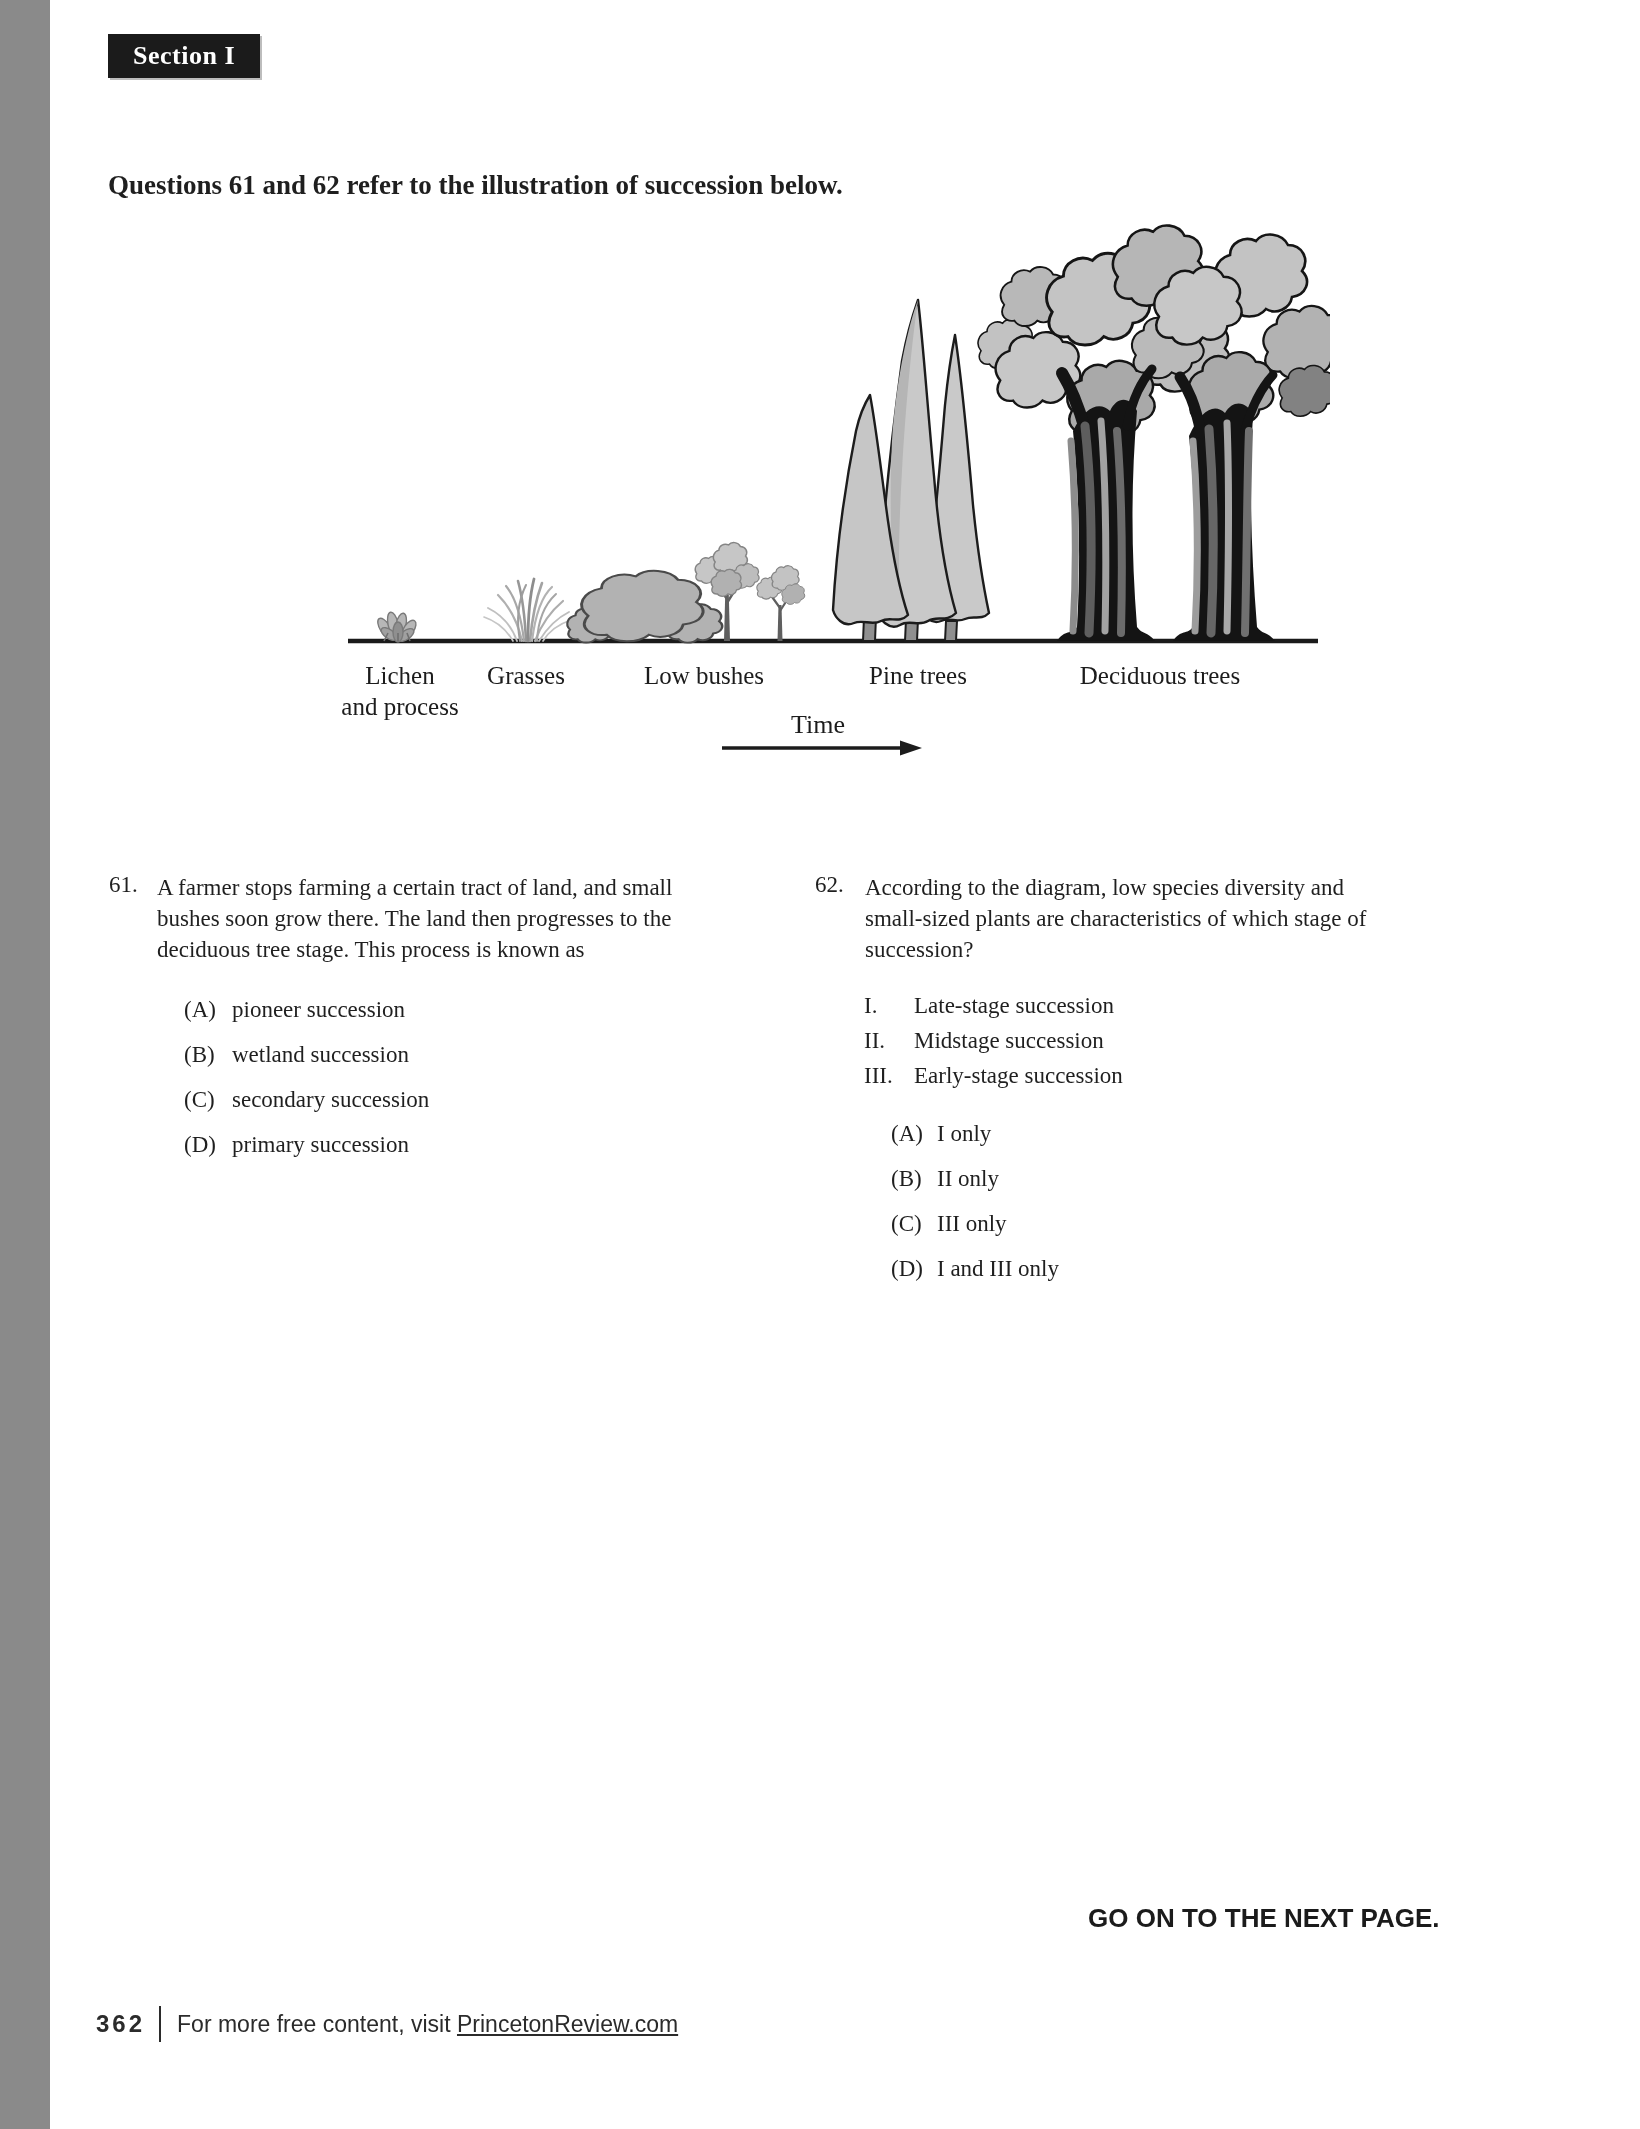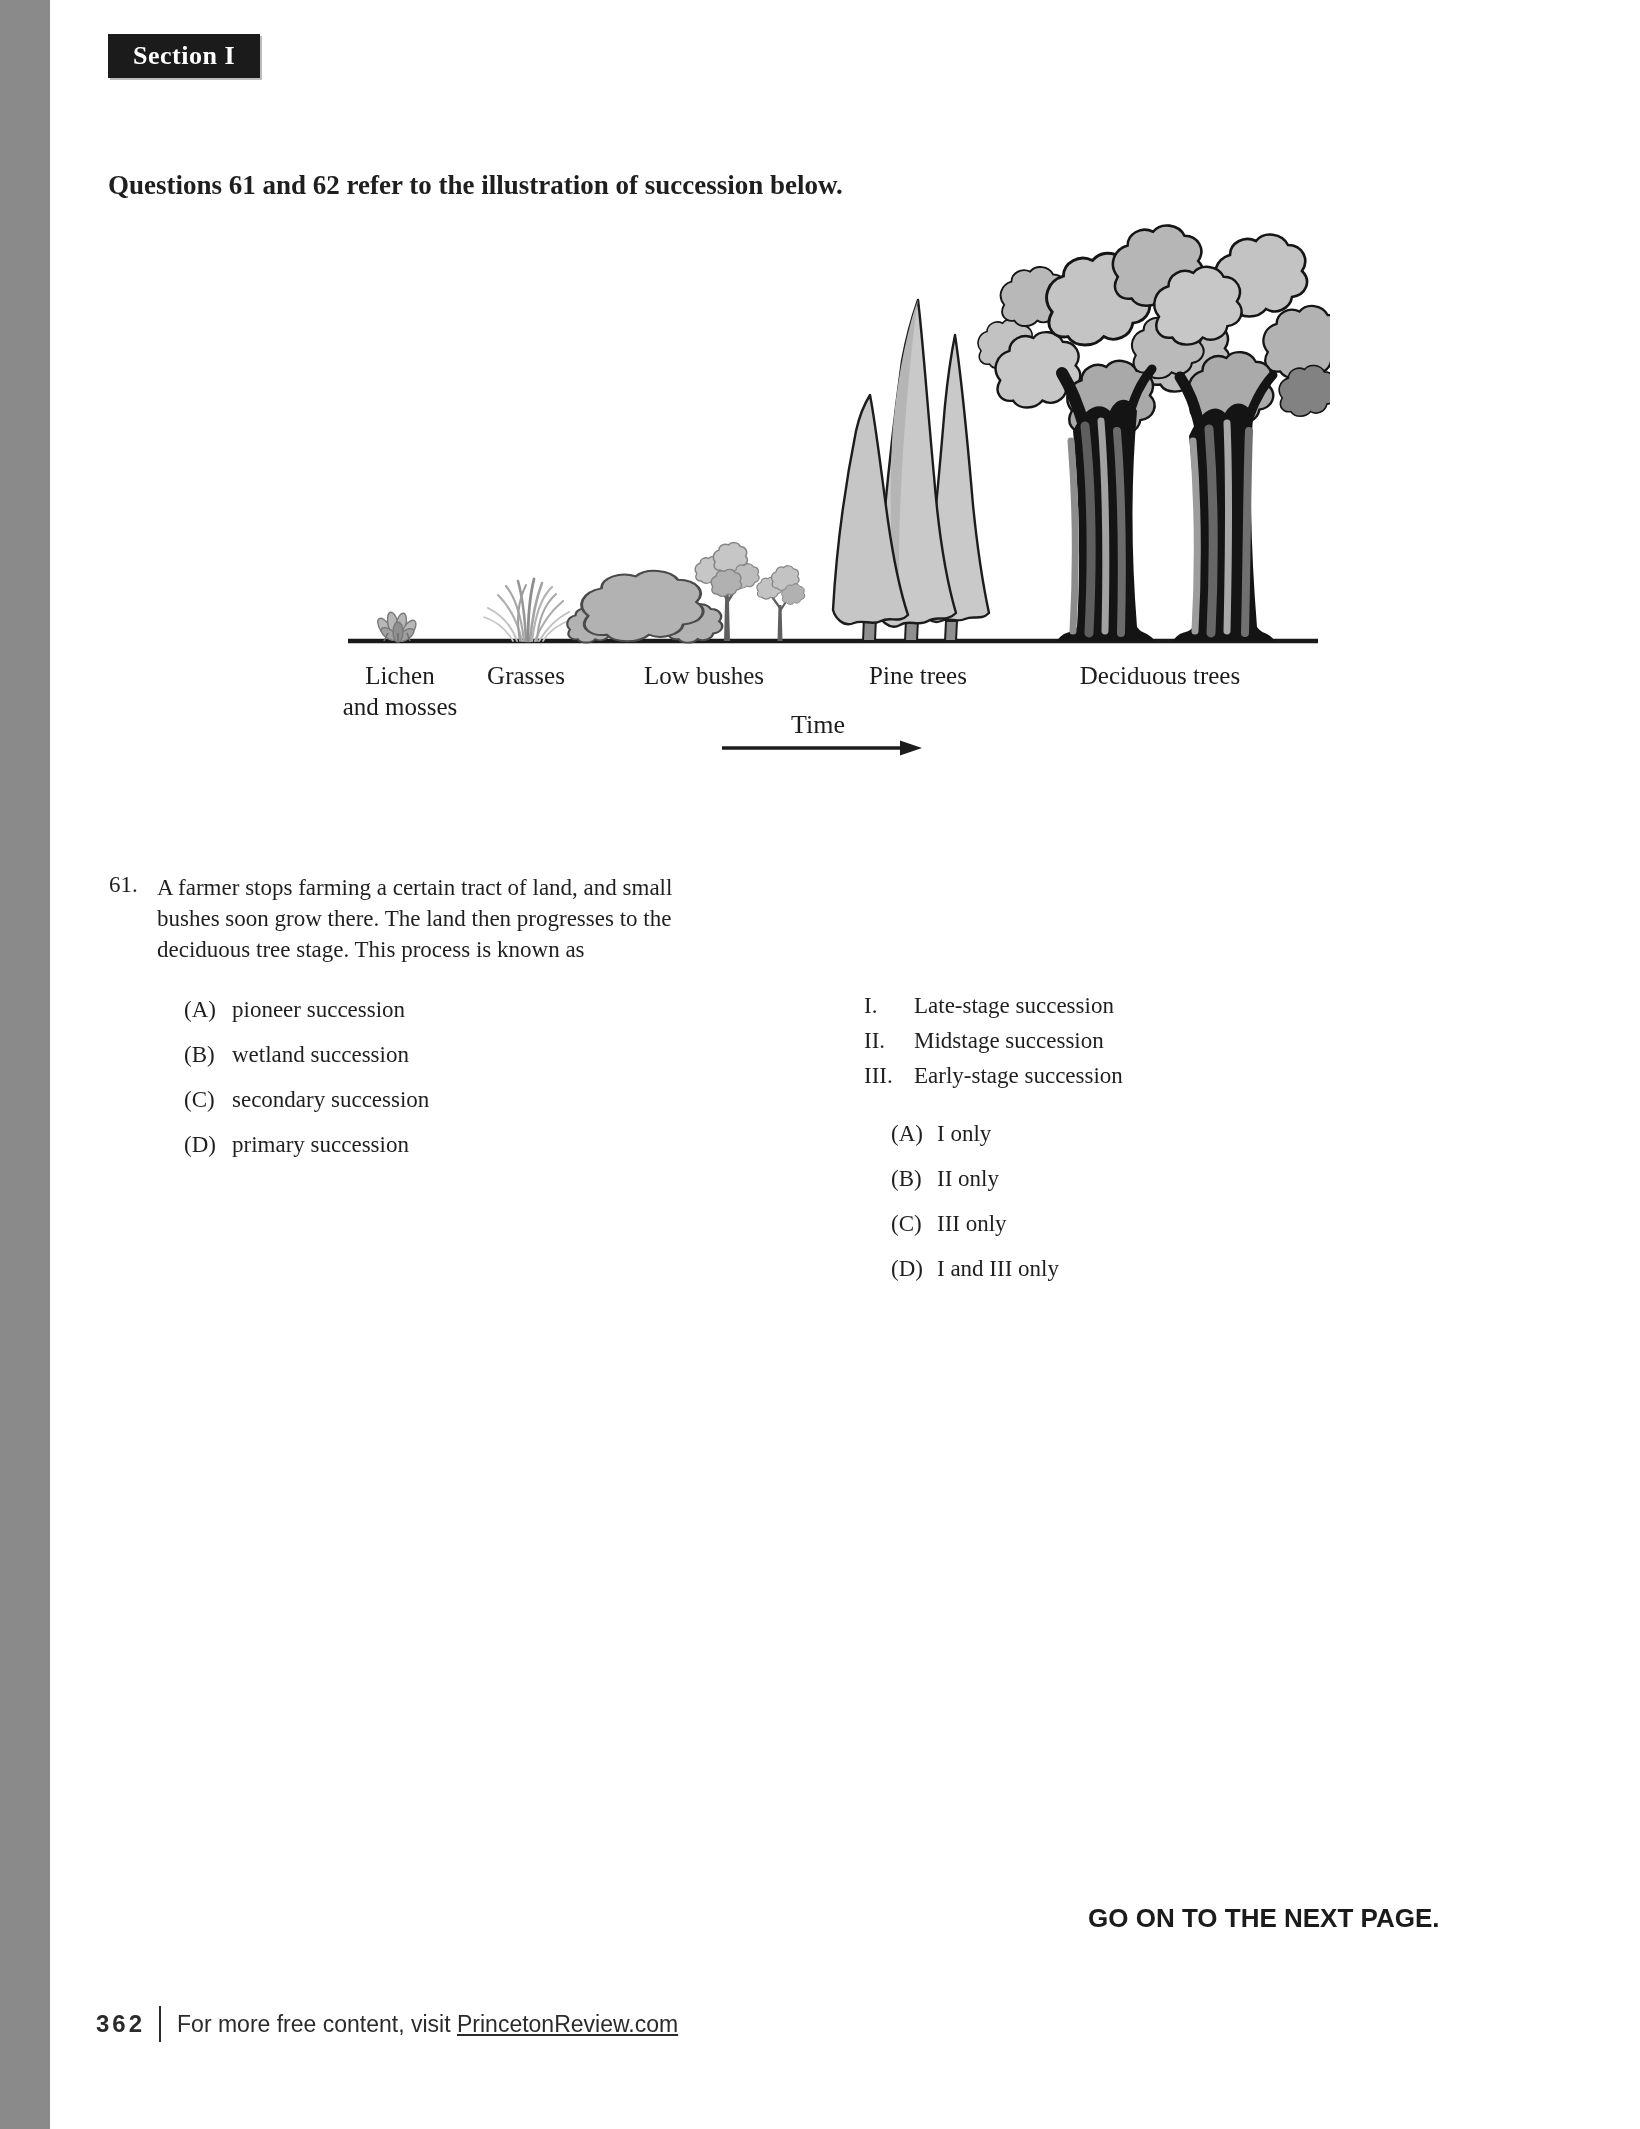--- a/index.html
+++ b/index.html
@@ -185,21 +185,21 @@
       </g>
 
       <g>
         <line x1="382" y1="543" x2="566" y2="543" stroke="#1c1c1c" stroke-width="3.6"></line>
         <polygon points="582,543 560,535.5 560,550.5" fill="#1c1c1c"></polygon>
       </g>
     </svg>
 
     <div class="stage-label" style="left:60px;">
       <div>Lichen</div>
-      <div>and mosses</div>
+      <div>and process</div>
     </div>
     <div class="stage-label" style="left:186px;">Grasses</div>
     <div class="stage-label" style="left:364px;">Low bushes</div>
     <div class="stage-label" style="left:578px;">Pine trees</div>
     <div class="stage-label" style="left:820px;">Deciduous trees</div>
     <div class="time-label">Time</div>
   </div>
 
   <div class="q-para" style="left:109px;top:872px;">
     <span class="q-num">61.</span>
@@ -222,20 +222,28 @@
     <div class="choice">
       <span class="c-label">(C)</span>
       <span>secondary succession</span>
     </div>
     <div class="choice">
       <span class="c-label">(D)</span>
       <span>primary succession</span>
     </div>
   </div>
 
+  <div class="q-para q62" style="left:815px;top:872px;">
+    <span class="q-num">62.</span>
+    <div class="q-lines">
+      <div>According to the diagram, low species diversity and</div>
+      <div>small-sized plants are characteristics of which stage of</div>
+      <div>succession?</div>
+    </div>
+  </div>
 
   <div class="roman-list" style="left:864px;top:992px;">
     <div class="roman-item">
       <span class="r-num">I.</span>
       <span>Late-stage succession</span>
     </div>
     <div class="roman-item">
       <span class="r-num">II.</span>
       <span>Midstage succession</span>
     </div>

